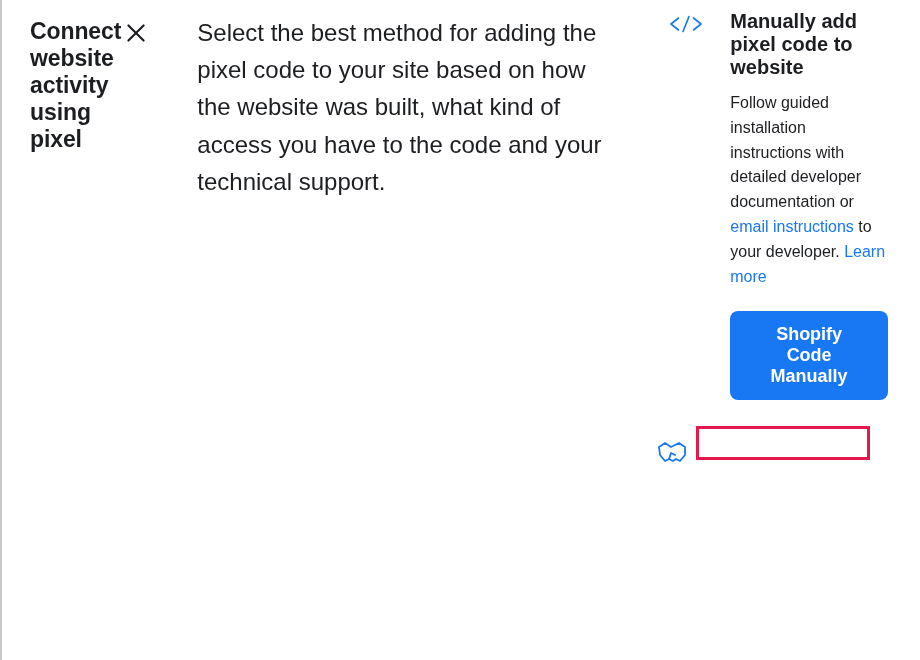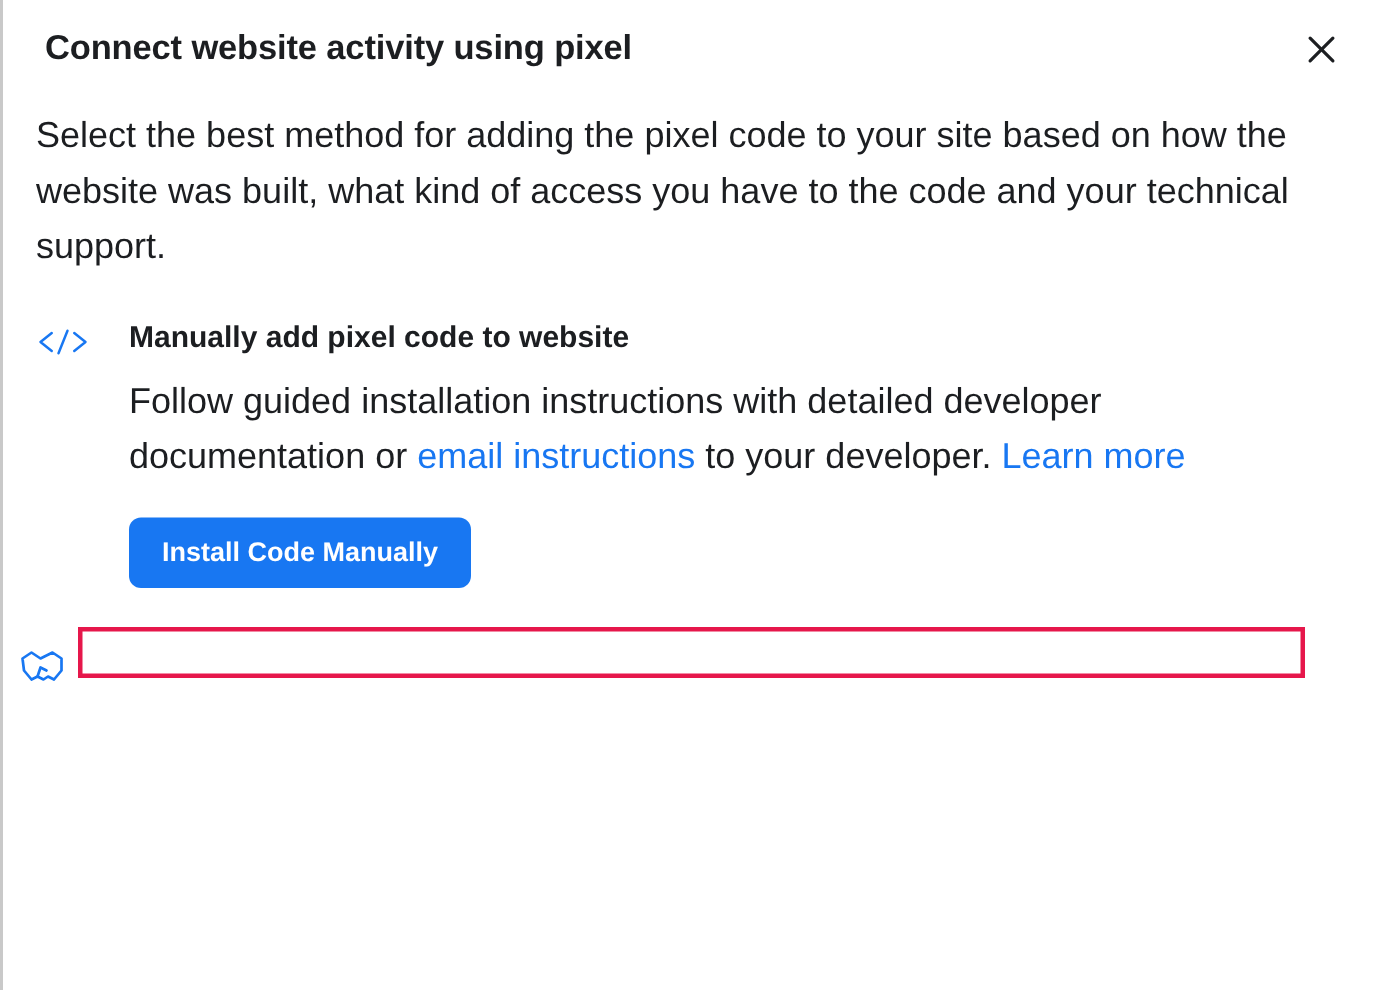--- a/index.html
+++ b/index.html
@@ -8,21 +8,21 @@
     background: #e5e5e5;
     width: 920px;
     height: 660px;
     overflow: hidden;
   }
   .modal {
     background: #fff;
     width: 920px;
     height: 660px;
     display: flex;
-    flex-direction: column;
+    flex-direction: row;
     border-left: 2px solid #c9c9c9;
     position: relative;
   }
   .header {
     display: flex;
     align-items: flex-start;
     justify-content: space-between;
     padding: 18px 24px 10px 28px;
   }
   .title {
@@ -76,21 +76,21 @@
   .opt-body {
     flex: 1;
   }
   .opt-title {
     font-size: 20px;
     font-weight: 700;
     color: #1c1e21;
     margin-bottom: 12px;
   }
   .opt-desc {
-    font-size: 24px;
+    font-size: 16px;
     color: #1c1e21;
     line-height: 1.55;
     margin-bottom: 22px;
   }
   .link {
     color: #1877f2;
     cursor: pointer;
   }
   .btn-primary {
     display: inline-block;
@@ -147,21 +147,21 @@
           <polyline points="14,4 4,12 14,20"></polyline>
           <line x1="28" y1="2" x2="20" y2="22"></line>
           <polyline points="34,4 44,12 34,20"></polyline>
         </svg>
       </div>
       <div class="opt-body">
         <div class="opt-title">Manually add pixel code to website</div>
         <div class="opt-desc">
           <span>Follow guided installation instructions with detailed developer documentation or </span><span class="link">email instructions</span><span> to your developer. </span><span class="link">Learn more</span>
         </div>
-        <button class="btn-primary">Install Code Manually</button>
+        <button class="btn-primary">Shopify Code Manually</button>
       </div>
     </div>
 
     <div class="option highlighted">
       <div class="opt-icon">
         <svg width="34" height="30" viewBox="0 0 34 30" fill="none" stroke="#1877f2" stroke-width="1.8" stroke-linecap="round" stroke-linejoin="round">
           <path d="M3 8 L9 4 L15 8 L17 7 L23 4 L29 8 L29 16 L24 22 L20 20 L17 22 L13 20 L9 22 L4 16 Z"></path>
           <path d="M13 20 L15 14 L19 16"></path>
         </svg>
       </div>

